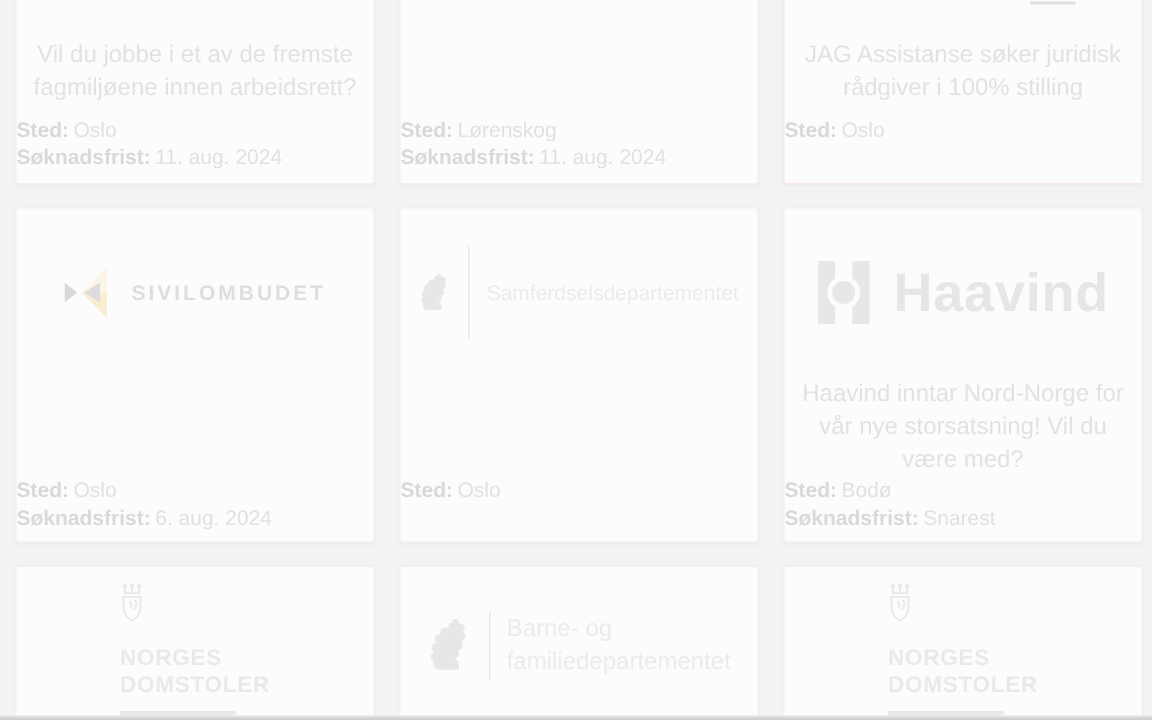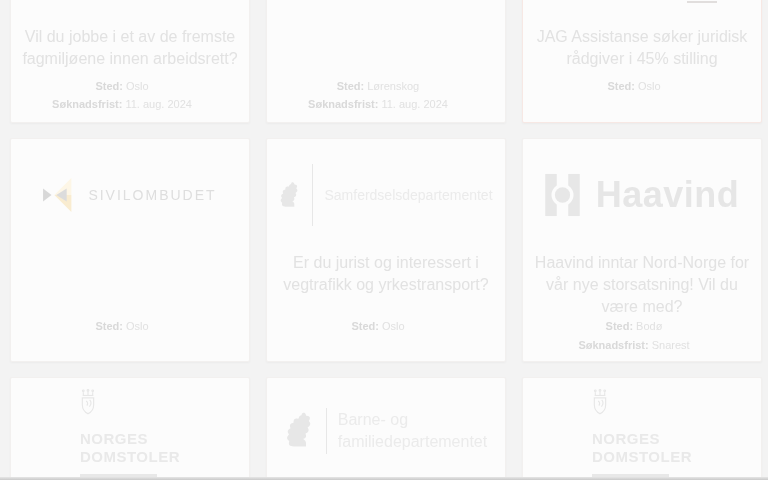--- a/index.html
+++ b/index.html
@@ -23,41 +23,41 @@
 
   .title{
     margin:0;position:absolute;left:10px;right:10px;
     font-size:16px;line-height:22px;font-weight:400;
     color:var(--title-text,#e2e2e2);text-align:center;
   }
   .row1 .title{top:124px}
   .row2 .title{top:113px}
 
   .meta{
-    margin:0;position:absolute;left:0;right:16px;text-align:center;
-    font-size:11px;line-height:15px;color:var(--value-text,#e1e1e1);
+    margin:0;position:absolute;left:0;right:16px;text-align:left;
+    font-size:14px;line-height:15px;color:var(--value-text,#e1e1e1);
   }
   .meta b{color:var(--label-text,#d9d9d9);font-weight:700;margin-right:3px}
   .row1 .meta-sted{top:177px}
   .row1 .meta-frist{top:195px}
   .row2 .meta-sted{top:180px}
   .row2 .meta-frist{top:199px}
   .accent .meta-frist span{color:var(--accent-date,#eddcd6)}
 
   .logo-area{
     position:absolute;left:0;right:0;display:flex;
     align-items:center;justify-content:center;
   }
   .row2 .logo-area{top:18px;height:76px}
   .row3 .logo-area{top:8px;height:110px;align-items:flex-start}
 
   
   .siv-logo{display:flex;align-items:center;gap:9px;}
   .siv-text{
-    font-size:14px;font-weight:400;letter-spacing:2px;
+    font-size:14px;font-weight:700;letter-spacing:2px;
     color:var(--logo-text,#dedede);
   }
   
   .dept-logo{display:flex;align-items:center;gap:11px;color:var(--logo-gray,#e7e7e7)}
   .dept-logo .divider{width:1px;background:var(--logo-gray,#e7e7e7);align-self:center}
   .samferdsel .divider{height:62px}
   .barnefam .divider{height:46px}
   .dept-name{color:#ebebeb}
   .samferdsel .dept-name{font-size:14px;line-height:18px}
   .barnefam .dept-name{font-size:16px;line-height:22px}
@@ -91,50 +91,50 @@
   <p class="meta meta-frist"><b>Søknadsfrist:</b><span>11. aug. 2024</span></p>
 </article>
 
 <article class="card row1 col2">
   <p class="meta meta-sted"><b>Sted:</b><span>Lørenskog</span></p>
   <p class="meta meta-frist"><b>Søknadsfrist:</b><span>11. aug. 2024</span></p>
 </article>
 
 <article class="card row1 col3 accent">
   <div class="cut-logo"></div>
-  <h3 class="title">JAG Assistanse søker juridisk rådgiver i 45% stilling</h3>
+  <h3 class="title">JAG Assistanse søker juridisk rådgiver i 100% stilling</h3>
   <p class="meta meta-sted"><b>Sted:</b><span>Oslo</span></p>
 </article>
 
 <article class="card row2 col1">
   <div class="logo-area">
     <div class="siv-logo">
       <svg class="siv-mark" width="36" height="34" viewBox="0 0 38 36">
         <polygon points="30,0 12,18 30,18" fill="#fdf6e6"></polygon>
         <polygon points="30,36 12,18 30,18" fill="#f9ecd0"></polygon>
         <polygon points="0,11 9,18 0,25" fill="#d8d8d8"></polygon>
         <polygon points="25,11 14,18 25,25" fill="#dcdcdc"></polygon>
       </svg>
       <span class="siv-text">SIVILOMBUDET</span>
     </div>
   </div>
   <p class="meta meta-sted"><b>Sted:</b><span>Oslo</span></p>
+  <p class="meta meta-frist"><b>Søknadsfrist:</b><span>6. aug. 2024</span></p>
 </article>
 
 <article class="card row2 col2">
   <div class="logo-area">
     <div class="dept-logo samferdsel">
       <svg width="22" height="27" viewBox="0 0 24 30">
         <path fill="currentColor" d="M13.6.9c.9-.9 2.4-.6 2.9.6l.5 1.2 1.5.3c1.2.3 1.8 1.6 1.2 2.7l-.7 1.2.8 1.1c.7 1 .5 2.4-.5 3.1l-1.2 1 .6 1.3c.5 1.1 0 2.4-1 2.9l-1.3.7.4 1.4c.3 1.1-.3 2.3-1.4 2.6l-.9.3.9.7c.9.7 1.4 1.7 1.4 2.8v2.6H7.2l-2.3-.4c-1.2-.2-2-1.3-1.8-2.5l.3-1.5-1-.9c-.9-.8-1-2.2-.2-3.1l1-1.2-.7-1.2c-.6-1-.3-2.4.7-3l1.2-.8-.4-1.3c-.3-1.2.3-2.4 1.4-2.7l1.4-.4.1-1.4c.1-1.2 1.1-2.1 2.3-2l1.5.1.6-1.4c.3-.8 1-1.3 1.8-1.4z"></path>
       </svg>
       <div class="divider"></div>
       <span class="dept-name">Samferdselsdepartementet</span>
     </div>
   </div>
-  <h3 class="title">Er du jurist og interessert i vegtrafikk og yrkestransport?</h3>
   <p class="meta meta-sted"><b>Sted:</b><span>Oslo</span></p>
 </article>
 
 <article class="card row2 col3">
   <div class="logo-area">
     <div class="haa-logo">
       <svg width="35" height="44" viewBox="0 0 36 46">
         <rect x="0" y="1" width="12" height="44" fill="currentColor"></rect>
         <rect x="24" y="1" width="12" height="44" fill="currentColor"></rect>
         <circle cx="18" cy="23" r="11.5" fill="#fcfcfc"></circle>

